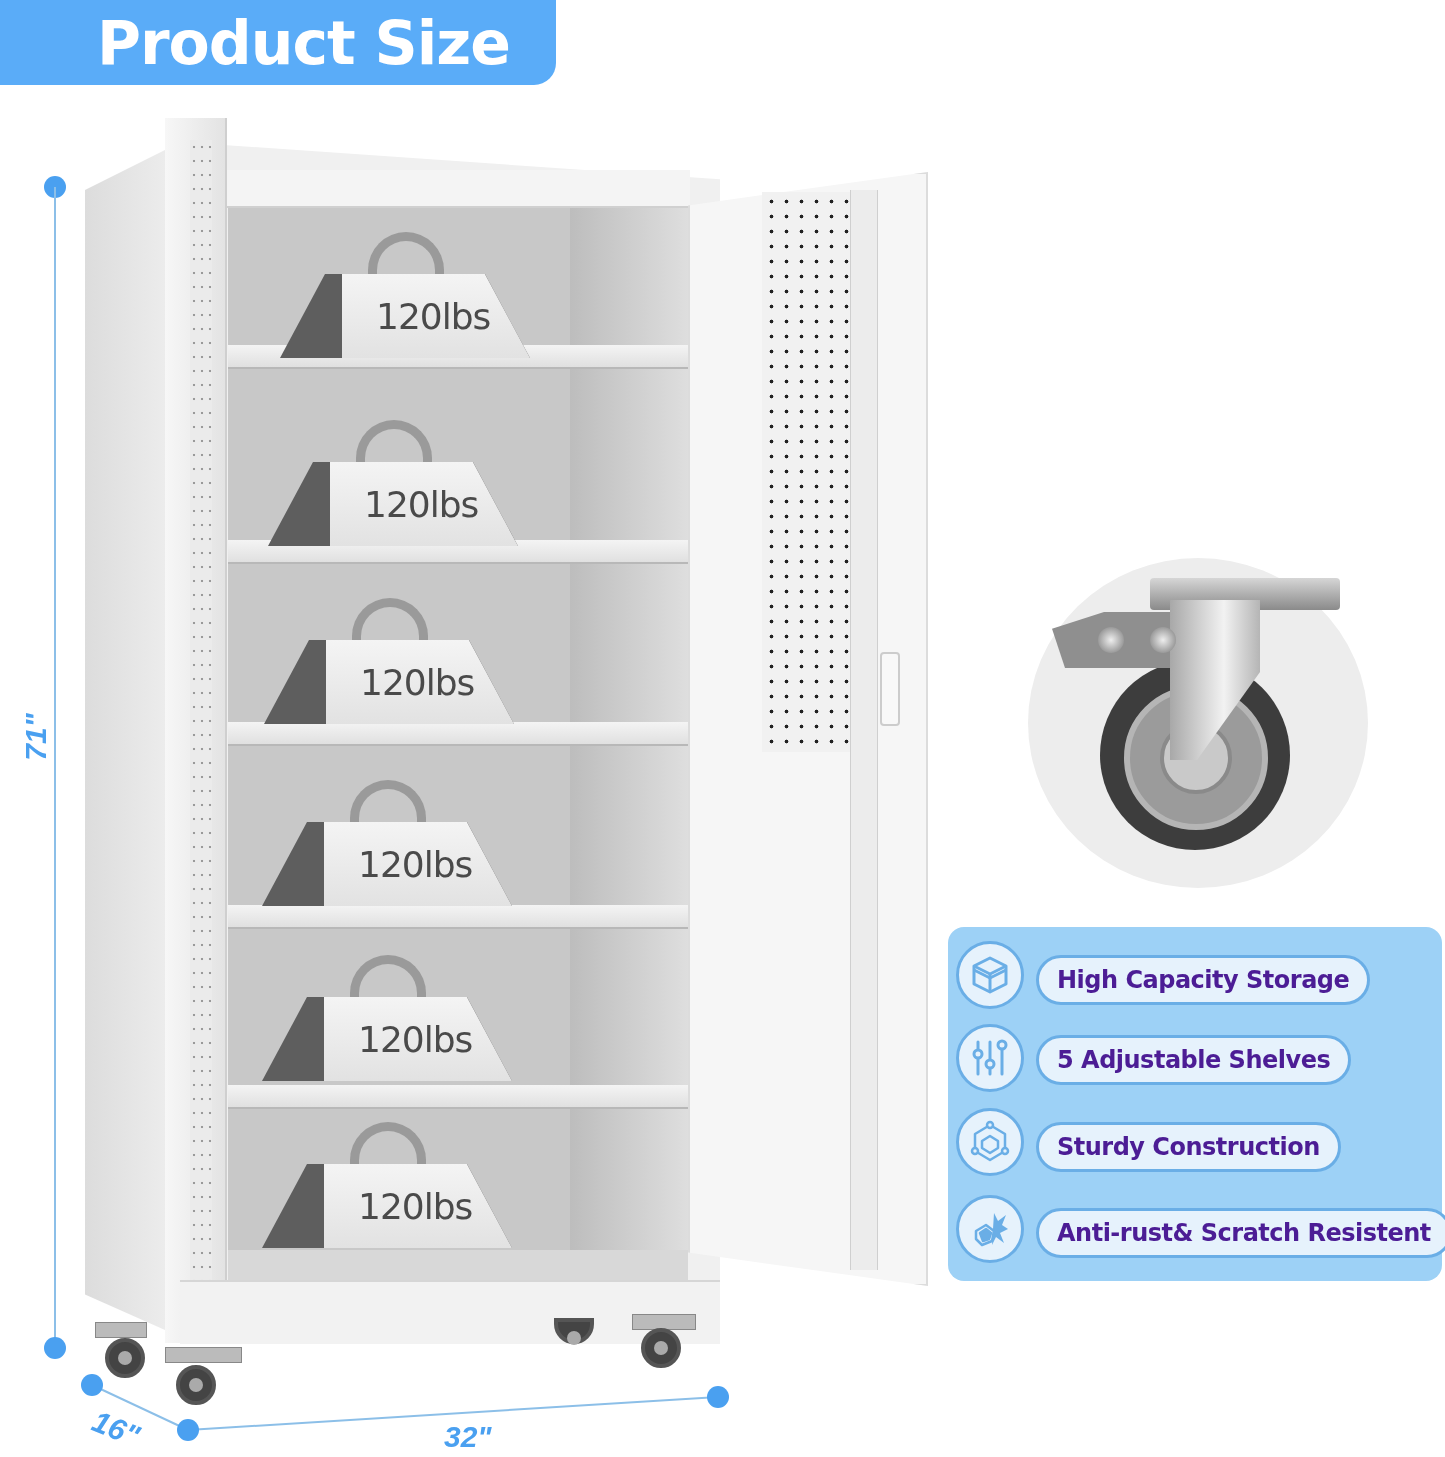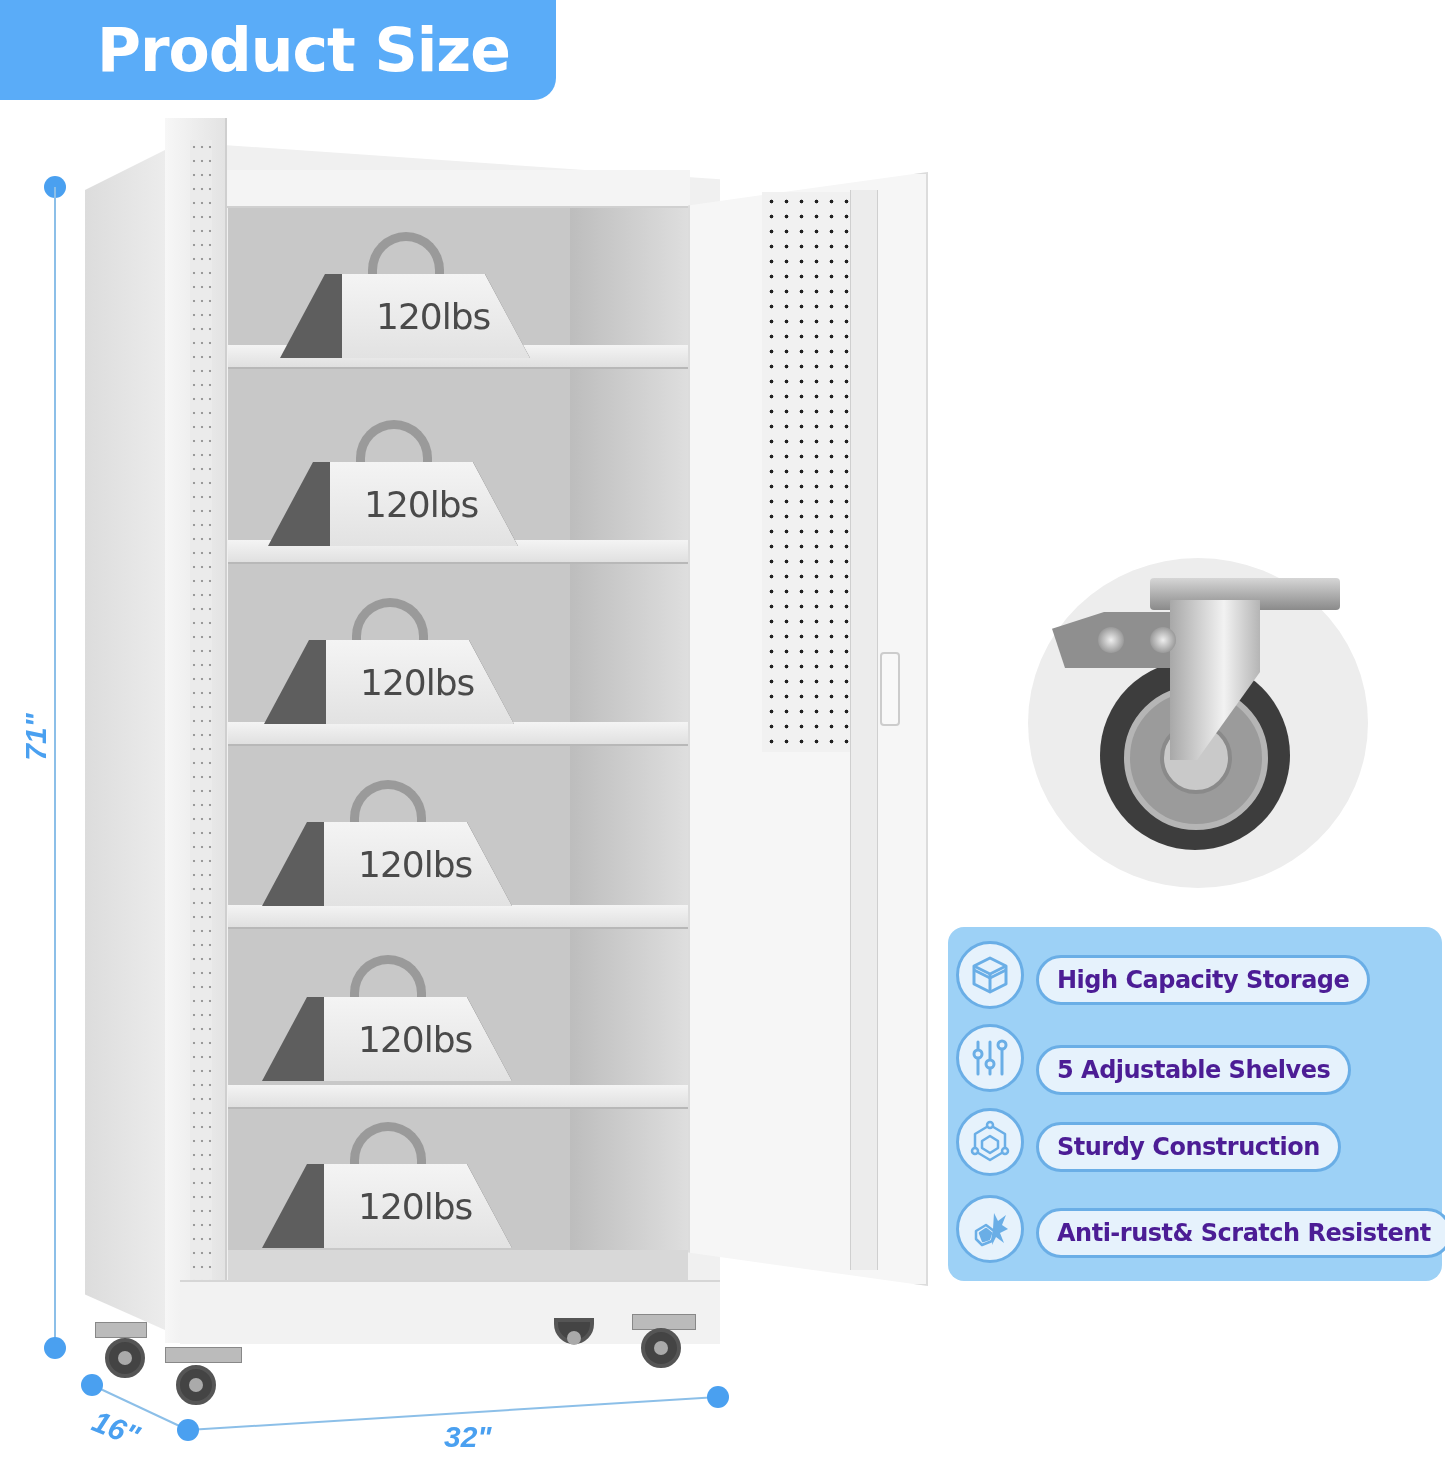--- a/index.html
+++ b/index.html
@@ -1,21 +1,21 @@
 <!DOCTYPE html>
 <html><head>
   <meta charset="utf-8">
   <style>
     html, body { margin:0; padding:0; }
     body { width:1445px; height:1457px; background:#ffffff; position:relative; overflow:hidden;
       font-family:"DejaVu Sans", sans-serif; }
     .abs { position:absolute; }
 
     
-    .title-banner { left:0; top:0; width:556px; height:100px; background:#5aacf8;
+    .title-banner { left:0; top:0; width:556px; height:85px; background:#5aacf8;
       border-bottom-right-radius:22px; display:flex; align-items:center; }
     .title-text { margin-left:97px; color:#fff; font-size:60px; font-weight:bold; letter-spacing:-1px;
       font-family:"DejaVu Sans", sans-serif; }
 
     
     .dot { width:22px; height:22px; border-radius:50%; background:#4aa0f0; }
     .dim-label { color:#4aa0f0; font-weight:bold; font-size:30px; font-family:"Liberation Sans", sans-serif; font-style:italic; }
 
     
     .cab-side { left:85px; top:150px; width:80px; height:1180px; background:linear-gradient(90deg,#dcdcdc,#ececec);
@@ -200,21 +200,21 @@
   <div class="abs feat-icon" style="left:8px;top:97px;">
     <svg width="44" height="44" viewBox="0 0 44 44" fill="none" stroke="#6aaee6" stroke-width="3" stroke-linecap="round">
       <line x1="10" y1="6" x2="10" y2="38"></line>
         <circle cx="10" cy="18" r="4" fill="#e6f2fc"></circle>
       <line x1="22" y1="6" x2="22" y2="38"></line>
         <circle cx="22" cy="28" r="4" fill="#e6f2fc"></circle>
       <line x1="34" y1="14" x2="34" y2="38"></line>
         <circle cx="34" cy="9" r="4" fill="#e6f2fc"></circle>
     </svg>
   </div>
-  <div class="abs feat-pill" style="left:88px;top:118px;">
+  <div class="abs feat-pill" style="left:88px;top:108px;">
     <span>5 Adjustable Shelves</span>
   </div>
 
   <div class="abs feat-icon" style="left:8px;top:181px;">
     <svg width="44" height="44" viewBox="0 0 44 44" fill="none" stroke="#6aaee6" stroke-width="2.5" stroke-linejoin="round">
       <path d="M22 5 L37 14 L37 31 L22 40 L7 31 L7 14 Z"></path>
       <path d="M22 16 L30 21 L30 28 L22 33 L14 28 L14 21 Z"></path>
       <circle cx="22" cy="5" r="3" fill="#e6f2fc"></circle>
       <circle cx="7" cy="31" r="3" fill="#e6f2fc"></circle>
       <circle cx="37" cy="31" r="3" fill="#e6f2fc"></circle>

